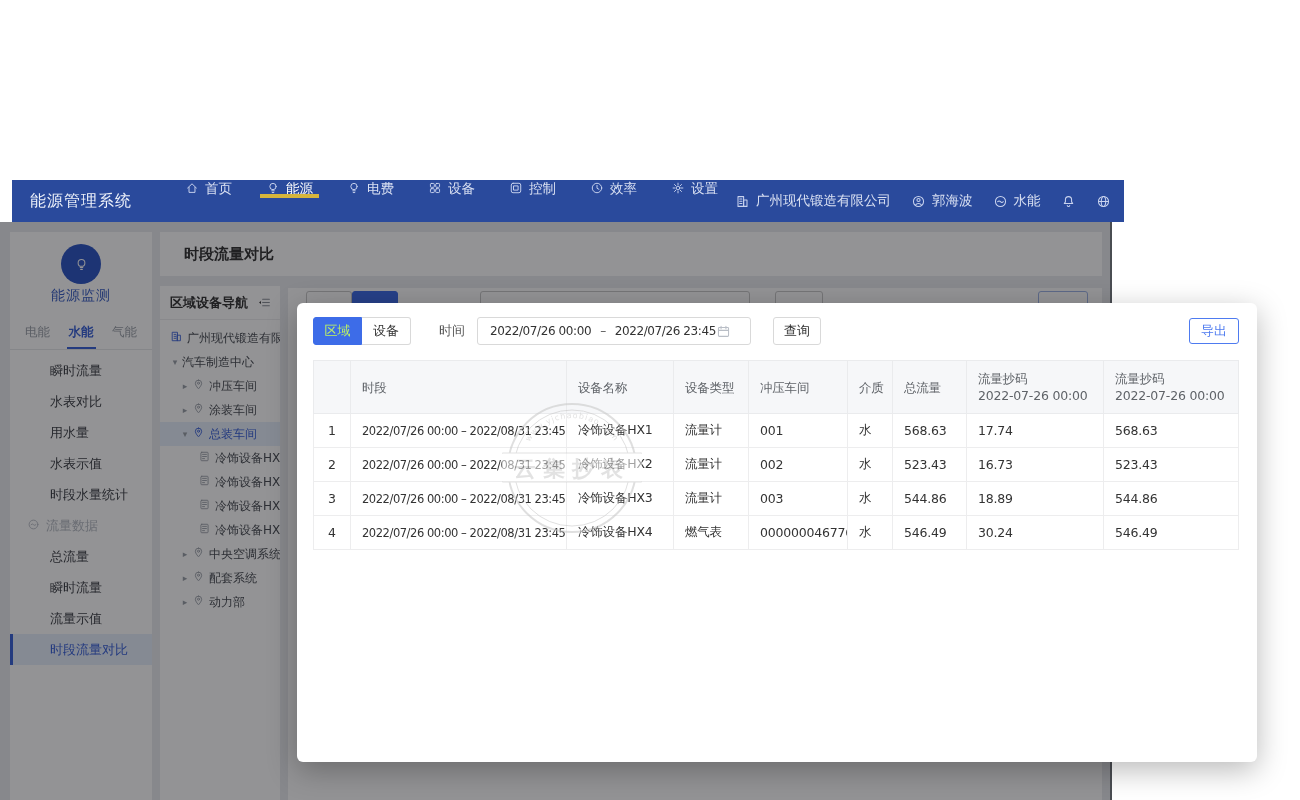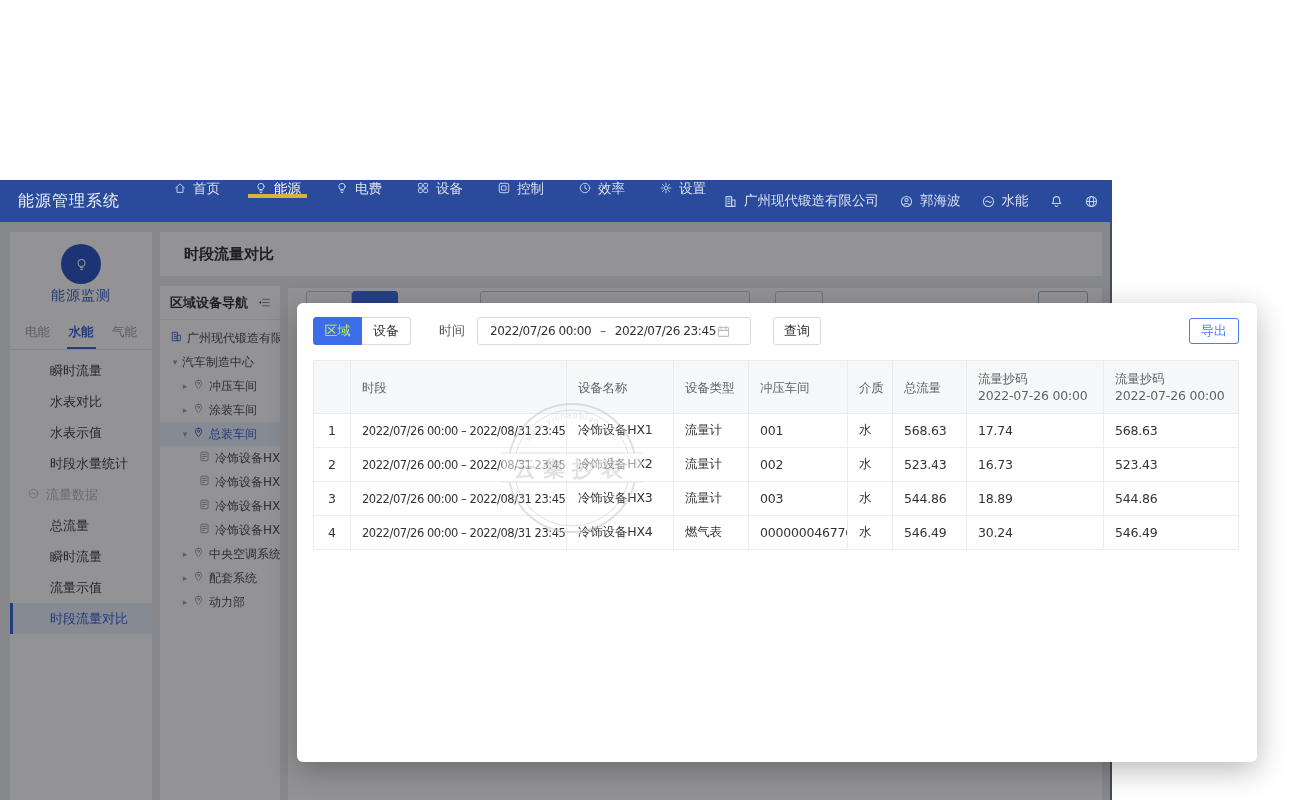--- a/index.html
+++ b/index.html
@@ -8,21 +8,21 @@
     background:#ffffff;
     font-family:"DejaVu Sans","Liberation Sans",sans-serif;
     -webkit-font-smoothing:antialiased;
   }
   .stage{position:absolute;inset:0;}
 
   
   .app{position:absolute;left:0;top:180px;width:1112px;height:620px;}
 
   .topbar{
-    position:absolute;left:0;top:0;width:1112px;height:42px;
+    position:absolute;left:12px;top:0;width:1112px;height:42px;
     background:#2a4a9c;display:flex;align-items:center;color:#d9e0f2;
     box-sizing:border-box;
   }
   .brand{margin-left:18px;font-size:16px;color:#eef2fa;letter-spacing:1px;width:138px;flex:none;}
   .topnav{display:flex;height:42px;align-items:flex-start;}
   .topnav-item{
     display:flex;align-items:center;gap:6px;padding:0 10px;margin:0 7px;
     font-size:13.5px;color:#d9e0f2;position:relative;cursor:pointer;white-space:nowrap;
   }
   .topnav-item svg{width:14px;height:14px;stroke:#c9d3ee;}
@@ -268,20 +268,21 @@
           <div class="module-title">能源监测</div>
         </div>
         <div class="side-tabs" id="side-tabs">
             <div class="side-tab">电能</div>
             <div class="side-tab active">水能</div>
             <div class="side-tab">气能</div>
           </div>
         <div class="side-menu" id="side-menu">
             <div class="menu-row">瞬时流量</div>
             <div class="menu-row">水表对比</div>
+            <div class="menu-row">用水量</div>
             <div class="menu-row">水表示值</div>
             <div class="menu-row">时段水量统计</div>
             <div class="menu-row group">
               <span><svg viewBox="0 0 16 16" fill="none" stroke="currentColor" stroke-width="1.1" stroke-linecap="round" stroke-linejoin="round">
                   <circle cx="8" cy="8" r="5.4"></circle>
                   <path d="M5 8.2q1.5-1.9 3 0t3 0"></path>
                 </svg></span>
               <span>流量数据</span>
             </div>
             <div class="menu-row">总流量</div>

